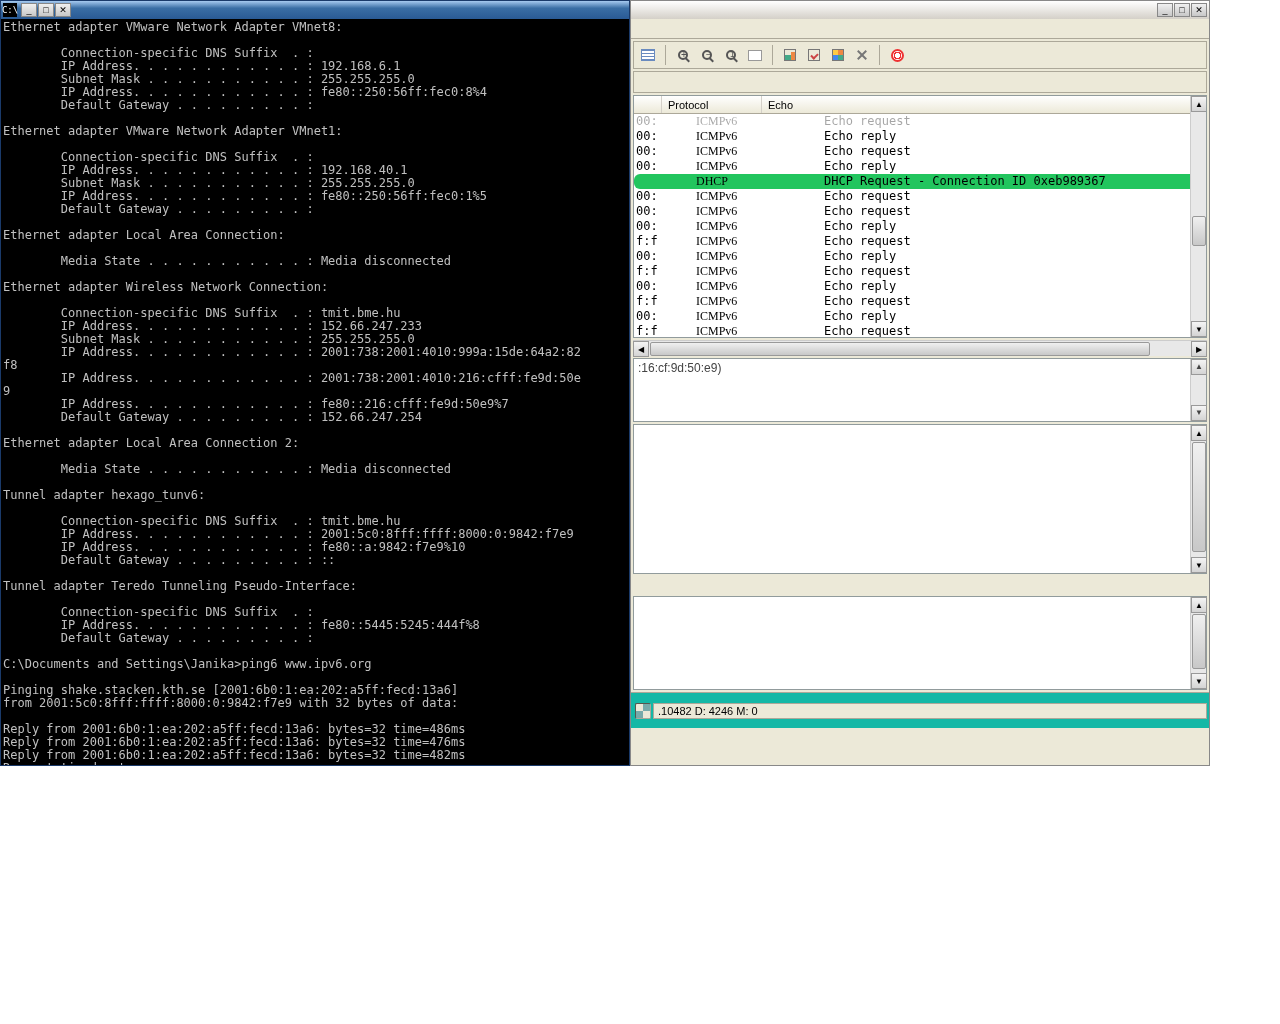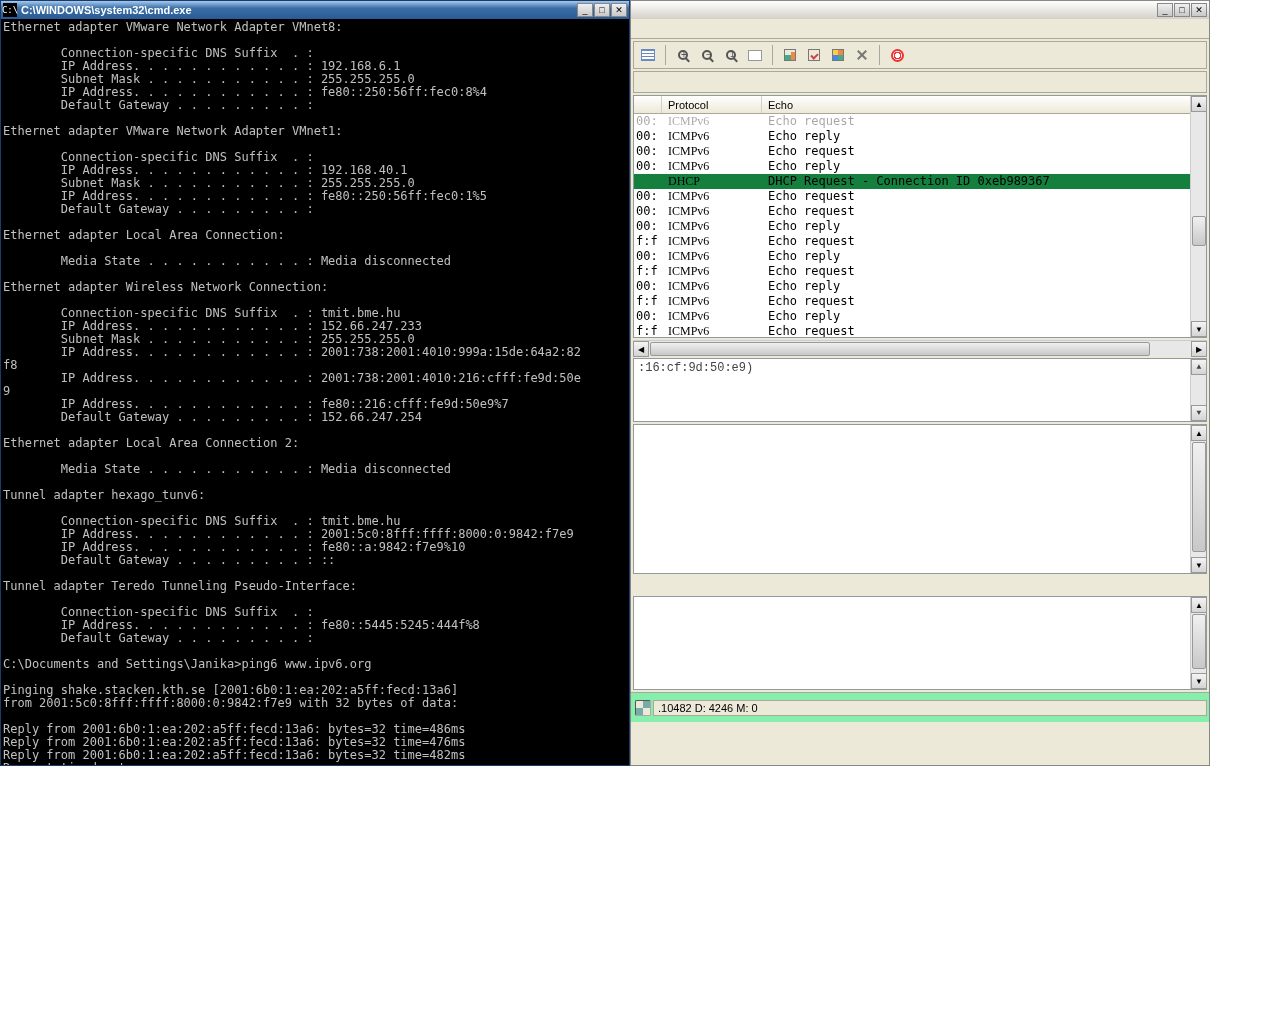--- a/index.html
+++ b/index.html
@@ -43,51 +43,50 @@
 .ws-filter { height: 22px; background: #ece9d8; border: 1px solid #aca899; margin: 2px; }
 
 
 .ws-pktlist { height: 243px; background: #fff; border: 1px solid #919b9c; margin: 2px; display: flex; flex-direction: column; position: relative; overflow: hidden; }
 .ws-pkthdr { display: flex; height: 18px; background: linear-gradient(#fff,#ece9d8); border-bottom: 1px solid #aca899; font-size: 11px; position: relative; }
 .ws-pkthdr .col { display: flex; align-items: center; padding: 0 6px; border-right: 1px solid #d4d0c8; }
 .col-src { width: 28px; }
 .col-proto { width: 100px; }
 .col-info { flex: 1; }
 .ws-pktbody { flex: 1; overflow: hidden; font-family: monospace; font-size: 12px; line-height: 15px; }
-.pktrow { display: flex; height: 15px; }
+.pktrow { display: flex; height: 15px; gap: 28px; }
 .pktrow .c { display: flex; align-items: center; overflow: hidden; white-space: nowrap; }
-.pktrow.hl { background: #15803d; }
+.pktrow.hl { background: #22c55e; border-radius: 6px; }
 .pktrow.cut { opacity: .35; }
 .pktrow.grey { color: #999; }
 .c-src { width: 28px; padding-left: 2px; }
 .c-proto { width: 100px; padding-left: 6px; font-family: Liberation Serif, serif; }
 .c-info { flex: 1; padding-left: 6px; }
 .ws-scrollv { position: absolute; right: 0; top: 0; bottom: 0; width: 16px; background: #e8e8e8; border-left: 1px solid #ccc; }
 .scroll-btn { width: 16px; height: 16px; background: linear-gradient(#f4f4f4,#d4d4d4); border: 1px solid #999; display: flex; align-items: center; justify-content: center; font-size: 8px; cursor: pointer; }
 .scroll-thumb { position: absolute; width: 14px; left: 1px; background: linear-gradient(#f0f0f0,#c8c8c8); border: 1px solid #999; border-radius: 2px; }
 .ws-scrollh { height: 16px; background: #e8e8e8; border-top: 1px solid #ccc; position: relative; }
 .scroll-btn-h { position: absolute; top: 0; width: 16px; height: 16px; background: linear-gradient(#f4f4f4,#d4d4d4); border: 1px solid #999; display: flex; align-items: center; justify-content: center; font-size: 8px; cursor: pointer; }
 .ws-scrollh .scroll-thumb { top: 1px; height: 14px; }
 
 
-.ws-detail { height: 64px; background: #fff; border: 1px solid #919b9c; margin: 2px; padding: 2px 4px; font-family: Liberation Mono, monospace; font-size: 12px; line-height: 14px; color: #444; position: relative; }
+.ws-detail { height: 64px; background: #fff; border: 1px solid #919b9c; margin: 2px; padding: 2px 4px; font-family: Liberation Sans, sans-serif; font-size: 12px; line-height: 14px; color: #444; position: relative; }
 .ws-blank { height: 150px; background: #fff; border: 1px solid #919b9c; margin: 2px; position: relative; }
 .ws-tabs { height: 18px; background: #ece9d8; margin: 0 2px; }
 .ws-bytes { height: 94px; background: #fff; border: 1px solid #919b9c; margin: 2px; position: relative; }
-.ws-statusbar { height: 30px; background: #86efac; display: flex; align-items: center; padding: 0 2px; font-size: 11px; border-top: 1px solid #aca899; }
+.ws-statusbar { height: 36px; background: #14b8a6; display: flex; align-items: center; padding: 0 2px; font-size: 11px; border-top: 1px solid #aca899; }
 .ws-statusbar .cell { border: 1px solid #aca899; padding: 1px 4px; background: #ece9d8; }
 .throbber { width: 16px; height: 16px; border: 1px inset #aca899; margin-left: 2px; background: repeating-conic-gradient(#7aa 0 25%,#ece9d8 25% 50%); border-radius: 2px; }
 </style>
 </head>
 <body>
 
 <div class="cmd-window">
   <div class="cmd-titlebar">
     <span class="icon">C:\</span>
-    <span class="title">C:\WINDOWS\system32\cmd.exe</span>
     <div class="win-btns">
       <div class="win-btn">_</div>
       <div class="win-btn">□</div>
       <div class="win-btn">✕</div>
     </div>
   </div>
   <div class="cmd-content">Ethernet adapter VMware Network Adapter VMnet8:
 
         Connection-specific DNS Suffix  . :
         IP Address. . . . . . . . . . . . : 192.168.6.1

